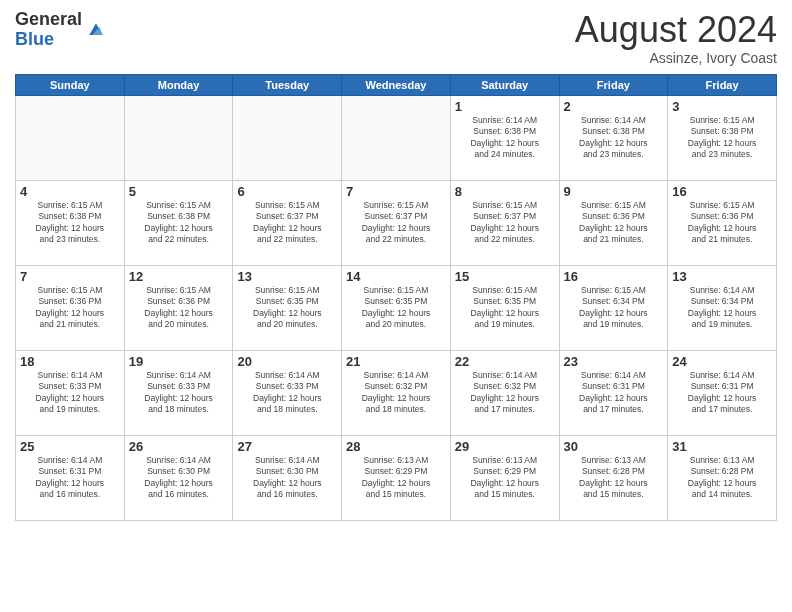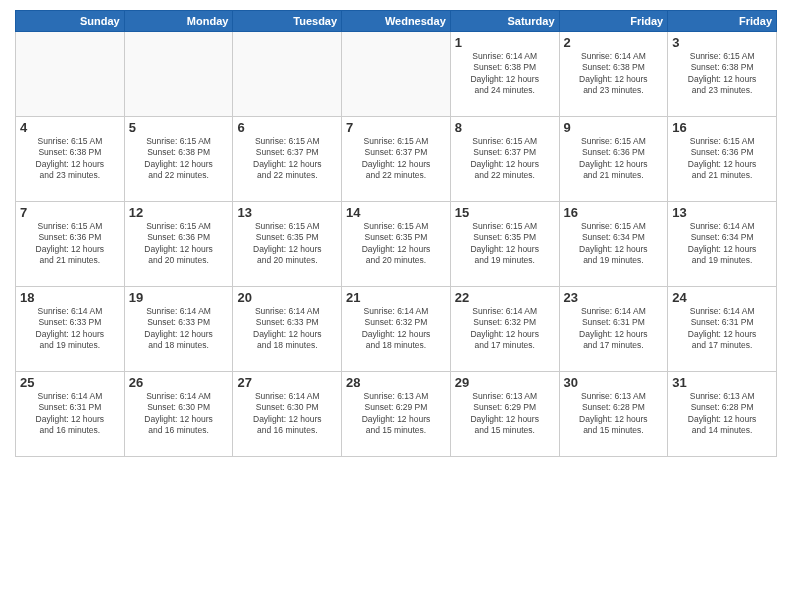--- a/index.html
+++ b/index.html
@@ -54,21 +54,21 @@
       width: 100%;
       border-collapse: collapse;
       table-layout: fixed;
     }
     .calendar-table th {
       background-color: #2a6db5;
       color: white;
       font-size: 11px;
       font-weight: bold;
       padding: 4px 4px;
-      text-align: right;
+      text-align: center;
       border: 1px solid #1a5da5;
       margin-top: 20px;
     }
     .calendar-table td {
       vertical-align: top;
       border: 1px solid #ccc;
       padding: 3px 4px;
       height: 85px;
       font-size: 9px;
       color: #333;
@@ -88,20 +88,36 @@
       font-size: 8.5px;
       color: #444;
       line-height: 1.35;
       text-align: center;
     }
   </style>
 </head>
 <body>
 
 <div class="page">
+  <div class="header">
+    <div class="logo">
+      <div class="logo-text">
+        <span class="logo-general">General</span><br>
+        <span class="logo-blue">Blue</span>
+      </div>
+      <svg class="logo-icon" viewBox="0 0 24 24">
+        <polygon points="4,18 12,4 20,18" fill="#2a6db5"></polygon>
+        <polygon points="8,18 16,8 20,18" fill="#5a9fd5"></polygon>
+      </svg>
+    </div>
+    <div class="title-block">
+      <div class="month-title">August 2024</div>
+      <div class="location">Assinze, Ivory Coast</div>
+    </div>
+  </div>
 
   <table class="calendar-table">
     <thead>
       <tr>
         <th>Sunday</th>
         <th>Monday</th>
         <th>Tuesday</th>
         <th>Wednesday</th>
         <th>Saturday</th>
         <th>Friday</th>

